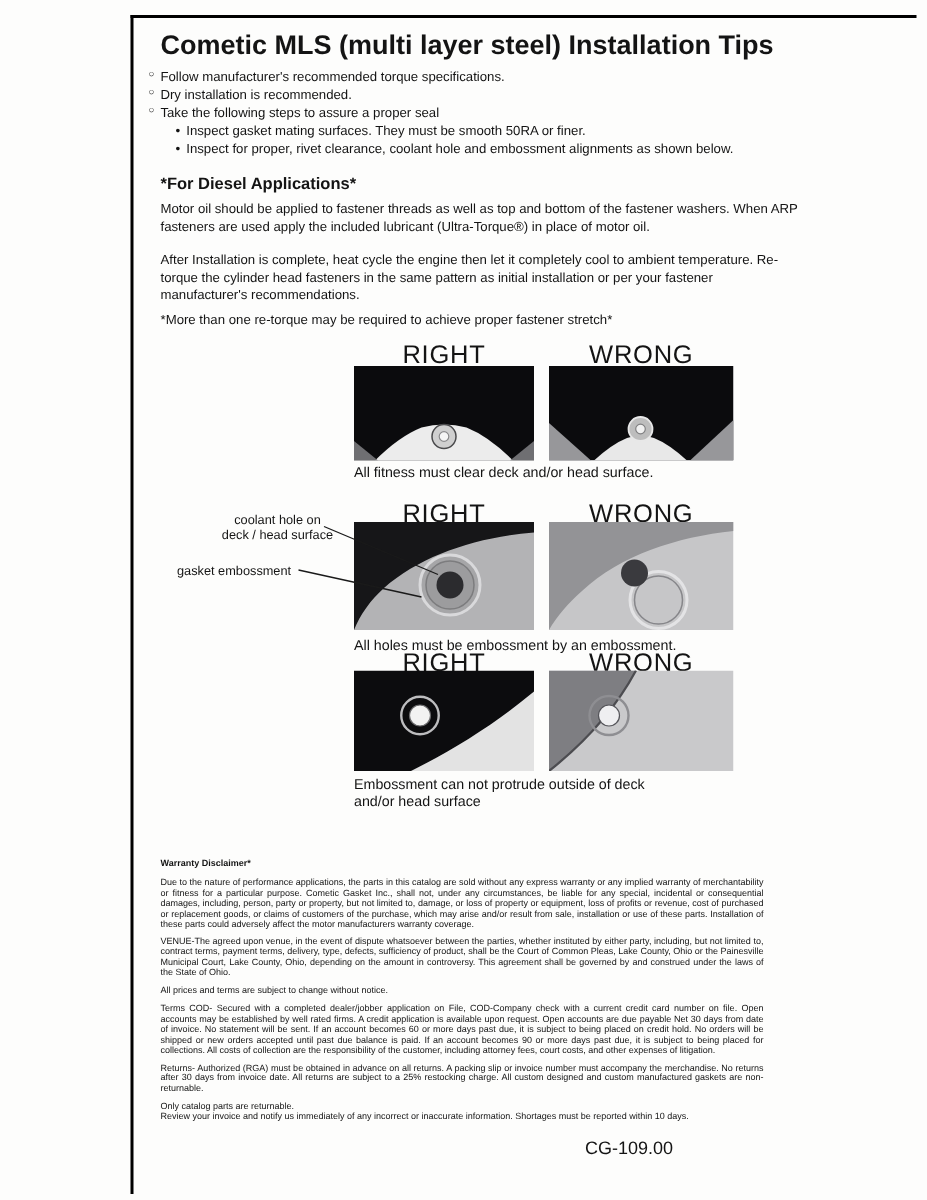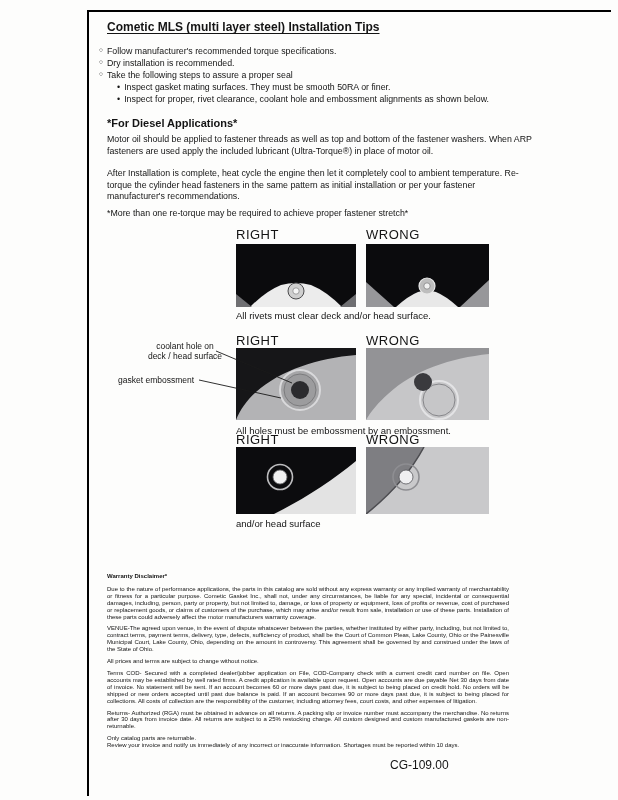--- a/index.html
+++ b/index.html
@@ -10,38 +10,37 @@
     color: #141414;
   }
   #page { position: relative; width: 618px; height: 800px; overflow: hidden; background: #fdfdfc; }
   .abs { position: absolute; }
 
   .border-top { left: 87px; top: 10px; width: 524px; height: 2px; background: #000; }
   .border-left { left: 87px; top: 10px; width: 2px; height: 786px; background: #000; }
 
   .title {
     left: 107px; top: 20px;
-    font-size: 12px; font-weight: bold;
-    text-decoration: underline;
+    font-size: 18px; font-weight: bold;
     text-underline-offset: 2px;
   }
 
   .bullets { left: 99px; top: 45px; width: 480px; font-size: 8.8px; text-align: right; }
   .bullet-row { display: flex; gap: 4px; line-height: 12px; }
   .bullet-row.sub { padding-left: 18px; }
   .m-open { font-size: 6.5px; line-height: 12px; transform: translateY(-1px); }
   .m-fill { font-size: 9px; line-height: 12px; }
 
   .diesel-heading { left: 107px; top: 117px; font-size: 11px; font-weight: bold; }
   .para { font-size: 8.8px; line-height: 11.5px; }
   .p1 { left: 107px; top: 134px; width: 448px; }
   .p2 { left: 107px; top: 168px; width: 420px; }
   .p3 { left: 107px; top: 208px; width: 448px; }
 
-  .fig-label { font-size: 13px; letter-spacing: 0.5px; }
+  .fig-label { font-size: 17px; letter-spacing: 0.5px; text-align: center; }
   .caption { font-size: 9.5px; line-height: 11px; }
 
   .ann { font-size: 8.5px; line-height: 10px; }
 
   .legal { left: 107px; top: 573px; width: 402px; font-size: 6px; line-height: 6.9px; text-align: justify; }
   .legal-h { font-weight: bold; margin-bottom: 6px; text-align: left; }
   .legal p { margin-bottom: 5px; }
   .legal p.tight { margin-bottom: 0; }
 
   .page-code { left: 390px; top: 758px; font-size: 12px; }
@@ -99,21 +98,21 @@
     <circle cx="60" cy="47" r="3.2" fill="#f5f5f5" stroke="#8a8a8c" stroke-width="0.8"></circle>
   </svg>
   <svg class="abs" style="left:366px; top:244px;" width="123" height="63" viewBox="0 0 123 63">
     <rect width="123" height="63" fill="#0b0b0d"></rect>
     <path d="M30,63 Q42,52 52,48 Q61,45 70,48 Q80,52 92,63 Z" fill="#e8e8e8"></path>
     <path d="M0,38 L28,63 L0,63 Z" fill="#97979a"></path>
     <path d="M123,36 L94,63 L123,63 Z" fill="#97979a"></path>
     <circle cx="61" cy="42" r="8" fill="#bdbdbd" stroke="#e8e8e8" stroke-width="1.2"></circle>
     <circle cx="61" cy="42" r="3.2" fill="#f0f0f0" stroke="#808082" stroke-width="0.8"></circle>
   </svg>
-  <div class="abs caption" style="left:236px; top:310px; width:300px;">All rivets must clear deck and/or head surface.</div>
+  <div class="abs caption" style="left:236px; top:310px; width:300px;">All fitness must clear deck and/or head surface.</div>
 
   <div class="abs fig-label" style="left:236px; top:333px; width:120px;">RIGHT</div>
   <div class="abs fig-label" style="left:366px; top:333px; width:123px;">WRONG</div>
 
   <svg class="abs" style="left:236px; top:348px;" width="120" height="72" viewBox="0 0 120 72">
     <rect width="120" height="72" fill="#b3b3b5"></rect>
     <path d="M0,0 H120 V7 C82,10 45,22 20,44 C11,52 4,62 0,72 Z" fill="#161618"></path>
     <circle cx="64" cy="42" r="20" fill="#a6a6a8" stroke="#d9d9db" stroke-width="2"></circle>
     <circle cx="64" cy="42" r="16" fill="#9c9c9e" stroke="#7c7c7e" stroke-width="1"></circle>
     <circle cx="64" cy="42" r="9" fill="#2b2b2e"></circle>
@@ -150,20 +149,21 @@
   </svg>
   <svg class="abs" style="left:366px; top:447px;" width="123" height="67" viewBox="0 0 123 67">
     <rect width="123" height="67" fill="#c9c9cb"></rect>
     <path d="M0,0 H58 C44,26 24,48 0,67 Z" fill="#7e7e82"></path>
     <path d="M58,0 C44,26 24,48 0,67" stroke="#4c4c50" stroke-width="1.5" fill="none"></path>
     <circle cx="40" cy="30" r="13" fill="none" stroke="#8e8e92" stroke-width="1.6"></circle>
     <circle cx="40" cy="30" r="7" fill="#efeff1" stroke="#55555a" stroke-width="0.8"></circle>
   </svg>
 
   <div class="abs caption" style="left:236px; top:518px; width:250px;">
+    <div>Embossment can not protrude outside of deck</div>
     <div>and/or head surface</div>
   </div>
 
   <div class="abs legal">
     <div class="legal-h">Warranty Disclaimer*</div>
     <p>Due to the nature of performance applications, the parts in this catalog are sold without any express warranty or any implied warranty of merchantability or fitness for a particular purpose.  Cometic Gasket Inc., shall not, under any circumstances, be liable for any special, incidental or consequential damages, including, person, party or property, but not limited to, damage, or loss of property or equipment, loss of profits or revenue, cost of purchased or replacement goods, or claims of customers of the purchase, which may arise and/or result from sale, installation or use of these parts.  Installation of these parts could adversely affect the motor manufacturers warranty coverage.</p>
     <p>VENUE-The agreed upon venue, in the event of dispute whatsoever between the parties, whether instituted by either party, including, but not limited to, contract terms, payment terms, delivery, type, defects, sufficiency of product, shall be the Court of Common Pleas, Lake County, Ohio or the Painesville Municipal Court, Lake County, Ohio, depending on the amount in controversy. This agreement shall be governed by and construed under the laws of the State of Ohio.</p>
     <p>All prices and terms are subject to change without notice.</p>
     <p>Terms COD- Secured with a completed dealer/jobber application on File, COD-Company check with a current credit card number on file.  Open accounts may be established by well rated firms.  A credit application is available upon request.  Open accounts are due payable Net 30 days from date of invoice.  No statement will be sent.  If an account becomes 60 or more days past due, it is subject to being placed on credit hold.  No orders will be shipped or new orders accepted until past due balance is paid.  If an account becomes 90 or more days past due, it is subject to being placed for collections.  All costs of collection are the responsibility of the customer, including attorney fees, court costs, and other expenses of litigation.</p>
     <p>Returns- Authorized (RGA) must be obtained in advance on all returns.  A packing slip or invoice number must accompany the merchandise.  No returns after 30 days from invoice date.  All returns are subject to a 25% restocking charge.  All custom designed and custom manufactured gaskets are non-returnable.</p>

